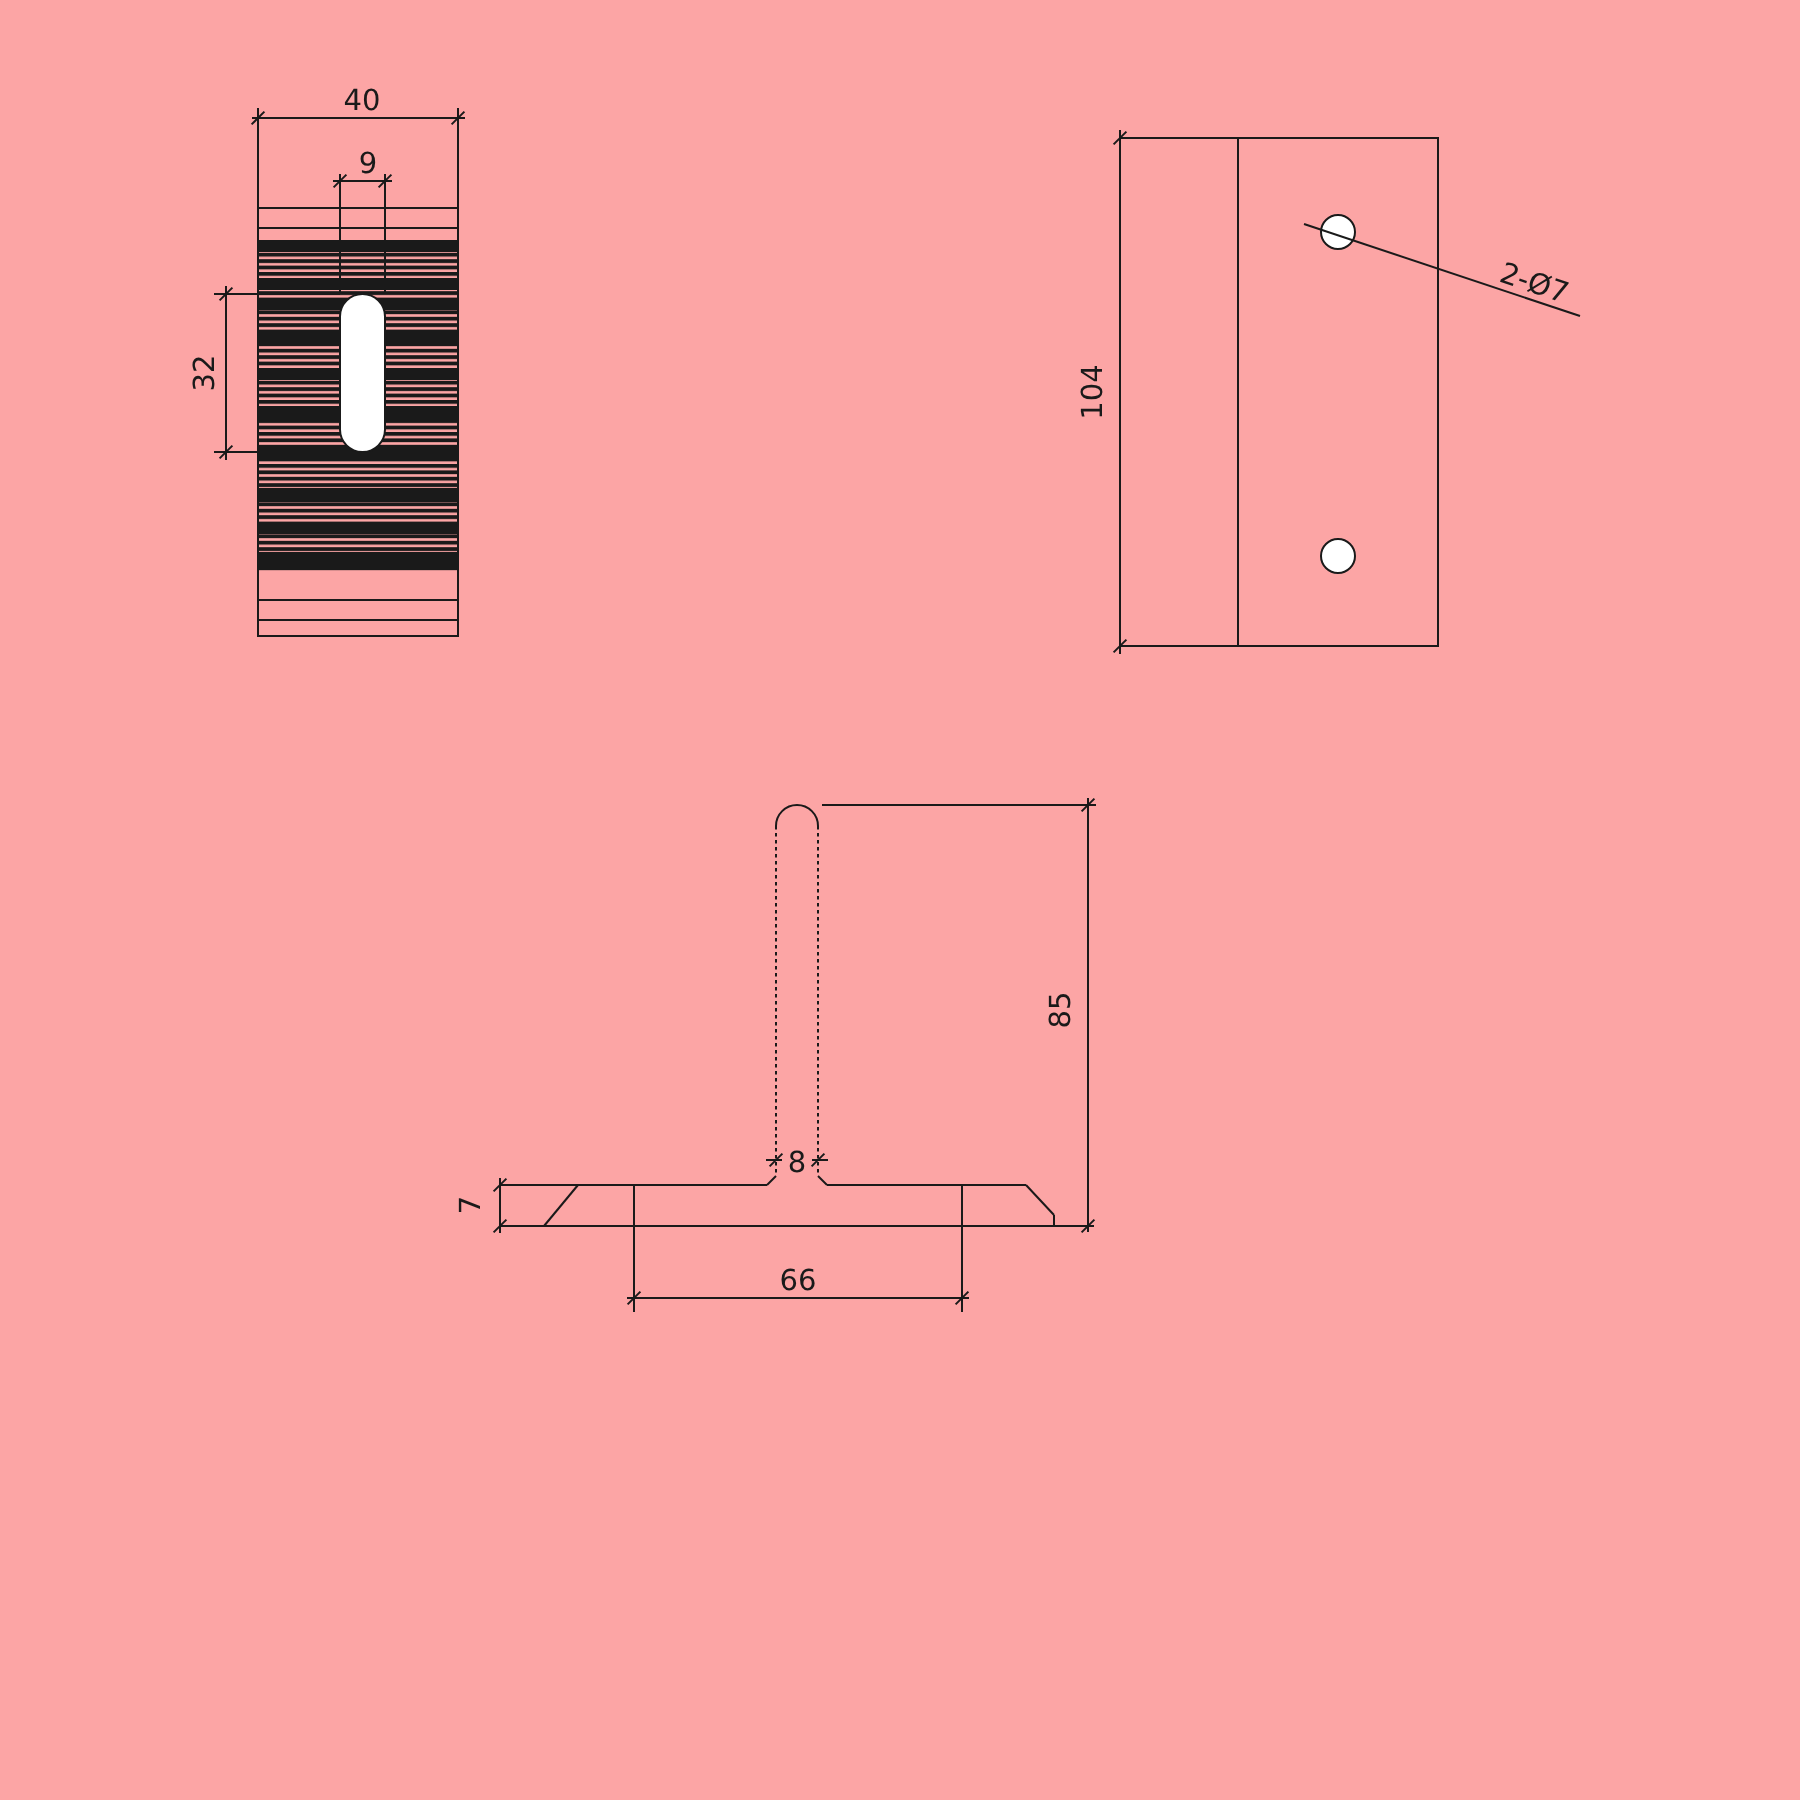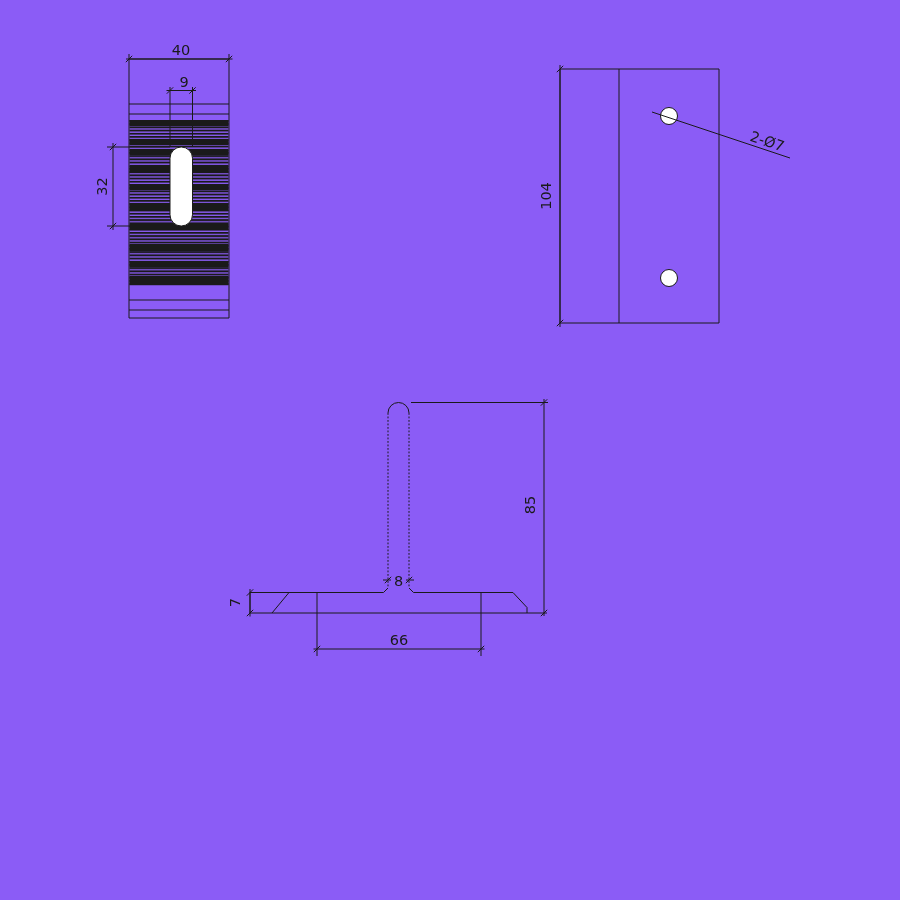--- a/index.html
+++ b/index.html
@@ -4,21 +4,21 @@
 <style>
   html, body {
     margin: 0;
     padding: 0;
     background: #ffffff;
   }
   .sheet {
     position: relative;
     width: 900px;
     height: 900px;
-    background: #8b5cf6;
+    background: #fca5a5;
     overflow: hidden;
   }
   svg text {
     font-family: "DejaVu Sans", "Liberation Sans", sans-serif;
     font-size: 14.5px;
     fill: #1a1a1a;
   }
   svg line, svg path, svg rect, svg circle {
     vector-effect: non-scaling-stroke;
   }

